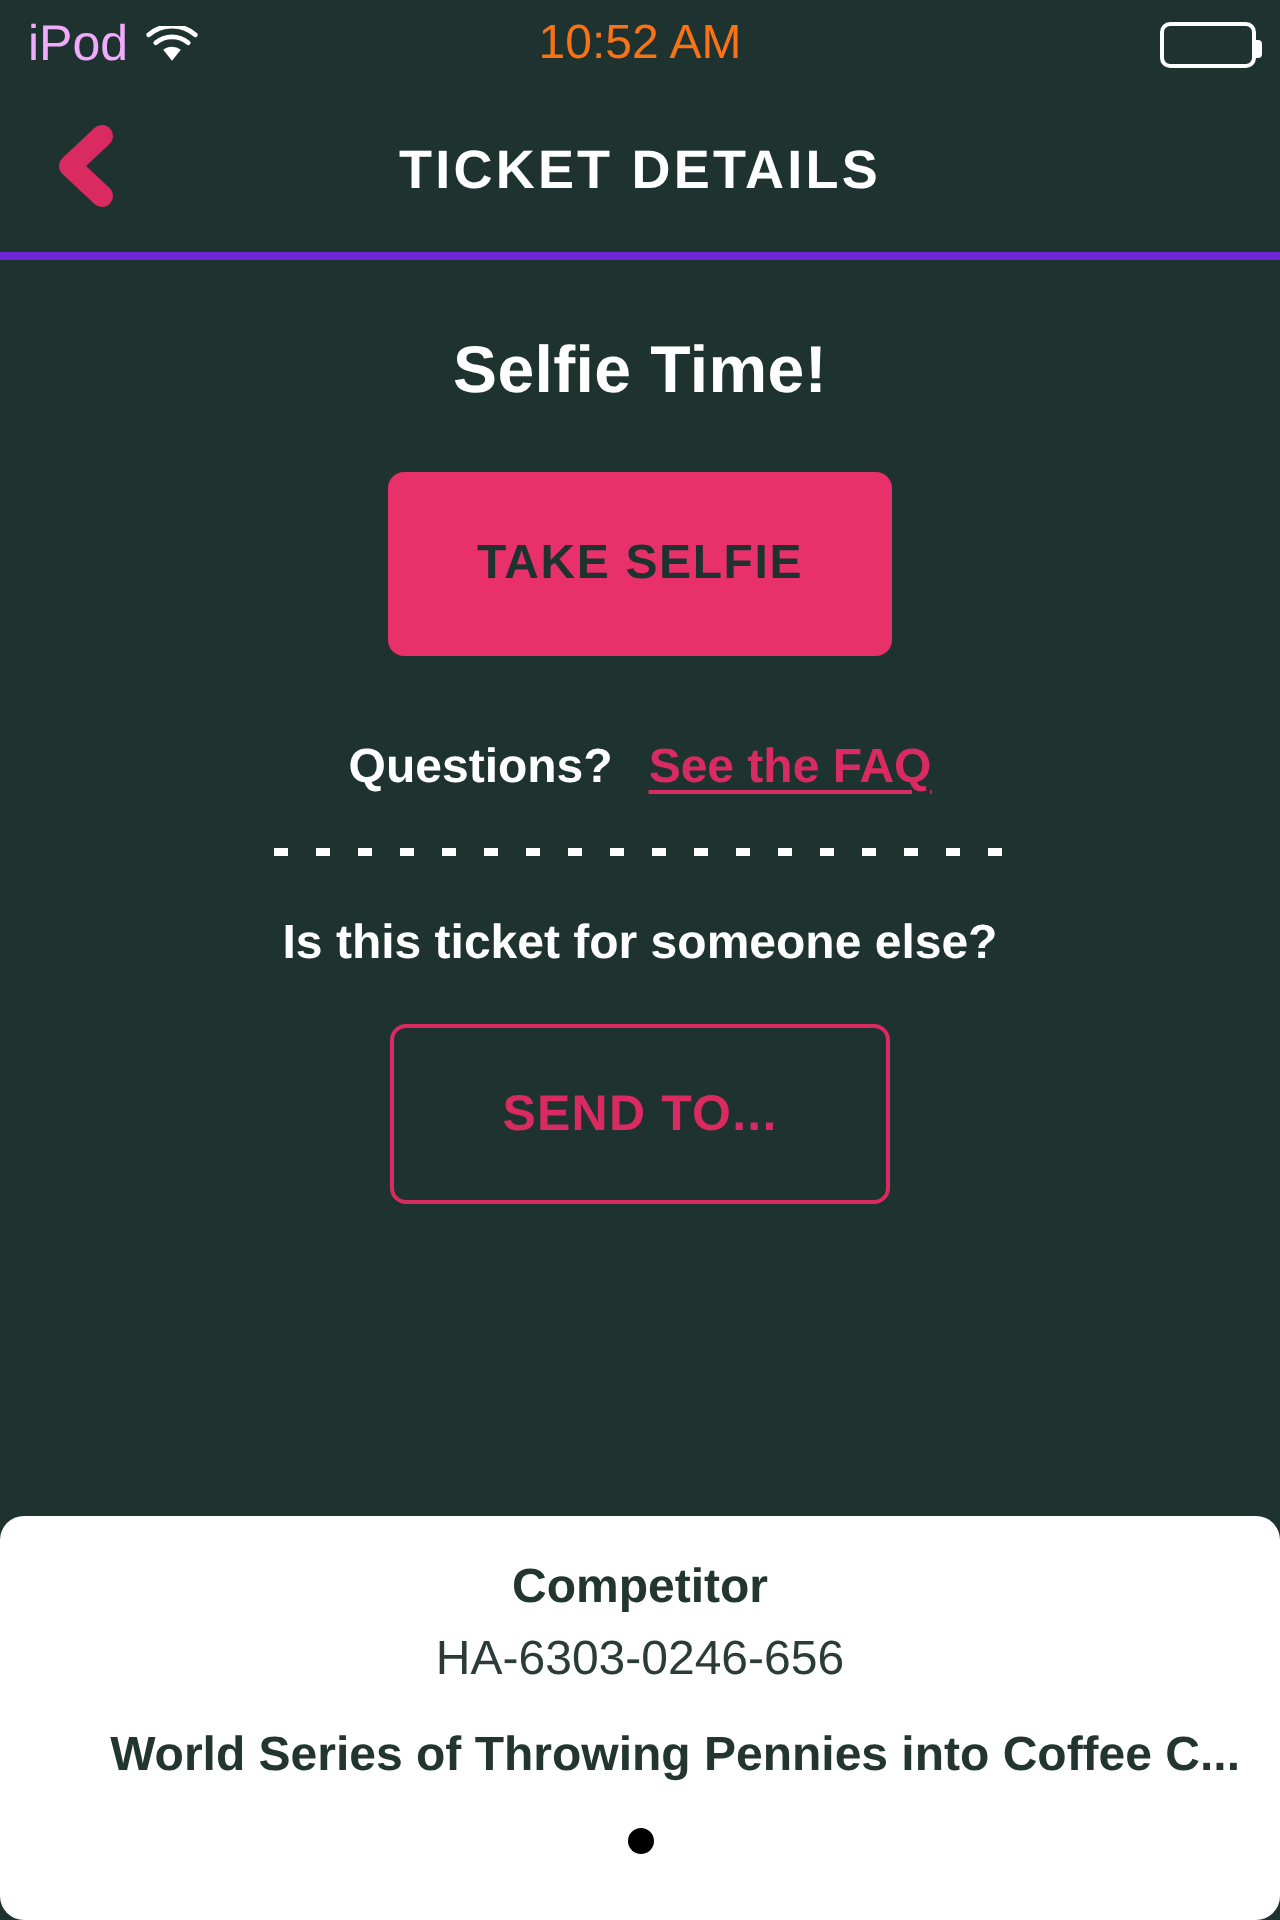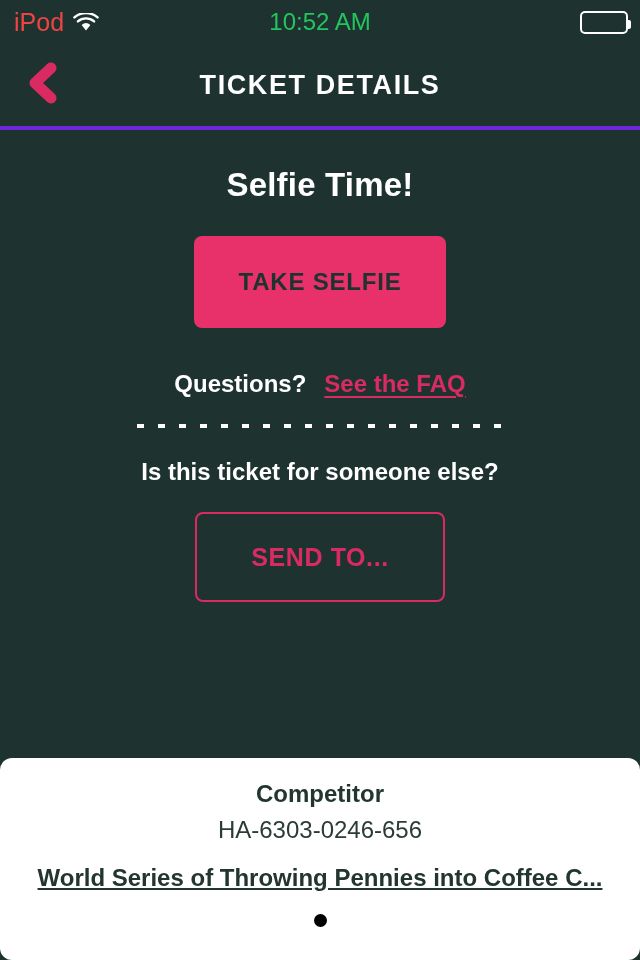--- a/index.html
+++ b/index.html
@@ -35,39 +35,39 @@
     left: 14px;
     top: 0;
     height: 44px;
     display: flex;
     align-items: center;
     gap: 9px;
   }
   .carrier {
     font-size: 25px;
     line-height: 1;
-    color: #ef4444;
+    color: #f0abfc;
     letter-spacing: 0px;
   }
   .wifi-icon {
     display: block;
     width: 26px;
     height: 19px;
   }
   .status-center {
     position: absolute;
     left: 0;
     right: 0;
     top: 0;
     height: 44px;
     display: flex;
     align-items: center;
     justify-content: center;
     font-size: 24px;
-    color: #22c55e;
+    color: #f97316;
   }
   .status-right {
     position: absolute;
     right: 12px;
     top: 0;
     height: 44px;
     display: flex;
     align-items: center;
   }
   .battery {
@@ -235,27 +235,26 @@
     color: #22352f;
   }
   .footer-code {
     margin-top: 8px;
     font-size: 24px;
     color: #2b3c38;
   }
   .footer-event {
     margin-top: 20px;
     width: 600px;
-    text-align: center;
+    text-align: right;
     font-size: 24px;
     font-weight: bold;
     color: #22352f;
     white-space: nowrap;
     overflow: hidden;
-    text-decoration: underline;
   }
   .page-dots {
     margin-top: 22px;
     display: flex;
     gap: 12px;
     align-items: center;
     justify-content: center;
   }
   .dot {
     width: 13px;

